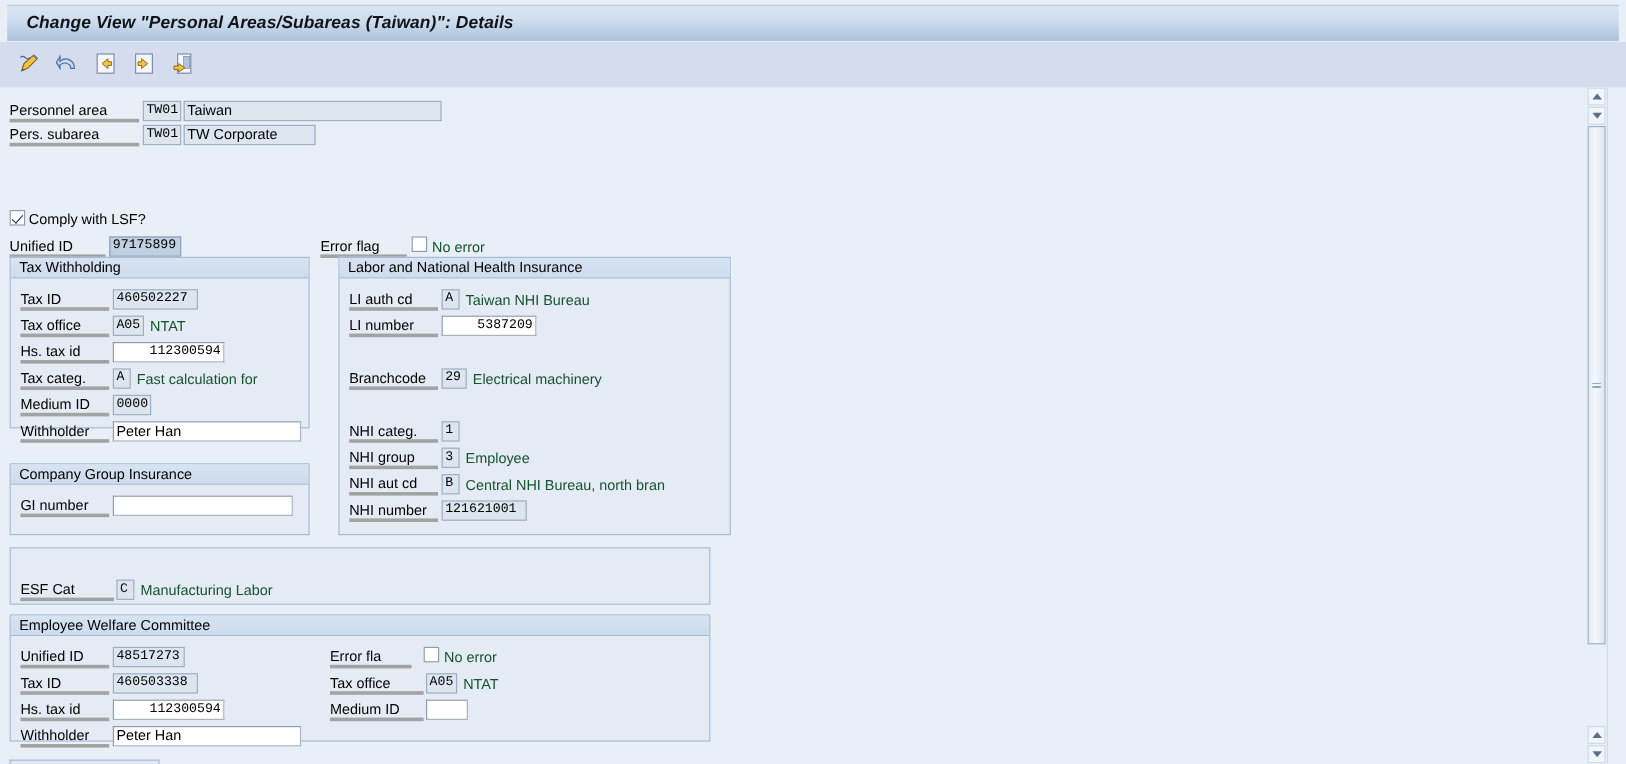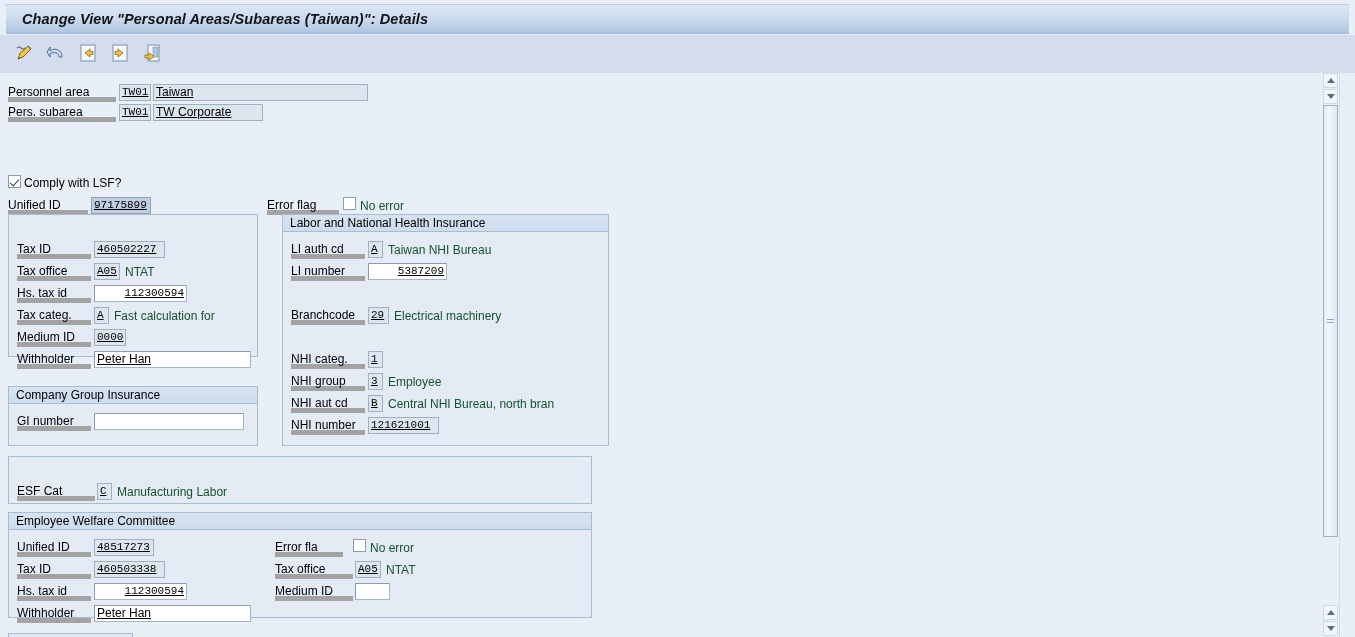--- a/index.html
+++ b/index.html
@@ -90,21 +90,20 @@
   }
   .fld {
     position: absolute;
     box-sizing: border-box;
     height: 17px;
     line-height: 15px;
     font-size: 12px;
     padding: 0 2px;
     white-space: nowrap;
     overflow: hidden;
-    text-decoration: underline;
   }
   
   .fld.edit {
     background: #ffffff;
     border: 1px solid #a6b4c4;
     border-top-color: #8e9dae;
     border-left-color: #8e9dae;
   }
   
   .fld.ro {
@@ -130,21 +129,21 @@
     font-size: 12px;
     color: #14532d;
     white-space: nowrap;
     line-height: 14px;
   }
   
   .lblbox {
     position: absolute;
     box-sizing: border-box;
     height: 18px;
-    border-bottom: 5px solid #a3a3a3;
+    border-bottom: 3px solid #a3a3a3;
     font-size: 12px;
     line-height: 16px;
     white-space: nowrap;
   }
   
   .group {
     position: absolute;
     box-sizing: border-box;
     border: 1px solid #a8bdd4;
     background: #e4ebf5;
@@ -307,20 +306,21 @@
     <div class="lbl" style="left:24px; top:103px;">Comply with LSF?</div>
 
     <div class="lblbox" style="left:8px; top:124px; width:80px;">Unified ID</div>
     <div class="fld key" style="left:91px; top:124px; width:60px;">97175899</div>
 
     <div class="lblbox" style="left:267px; top:124px; width:72px;">Error flag</div>
     <div class="cb" style="left:343px; top:124px;"></div>
     <div class="desc" style="left:360px; top:126px;">No error</div>
 
     <div class="group" style="left:8px; top:141px; width:250px; height:143px;">
+      <div class="group-title">Tax Withholding</div>
 
       <div class="lblbox" style="left:8px; top:26px; width:74px;">Tax ID</div>
       <div class="fld ro" style="left:85px; top:26px; width:71px;">460502227</div>
 
       <div class="lblbox" style="left:8px; top:48px; width:74px;">Tax office</div>
       <div class="fld ro" style="left:85px; top:48px; width:26px;">A05</div>
       <div class="desc" style="left:116px; top:50px;">NTAT</div>
 
       <div class="lblbox" style="left:8px; top:70px; width:74px;">Hs. tax id</div>
       <div class="fld edit mono" style="left:85px; top:70px; width:93px;">112300594</div>

